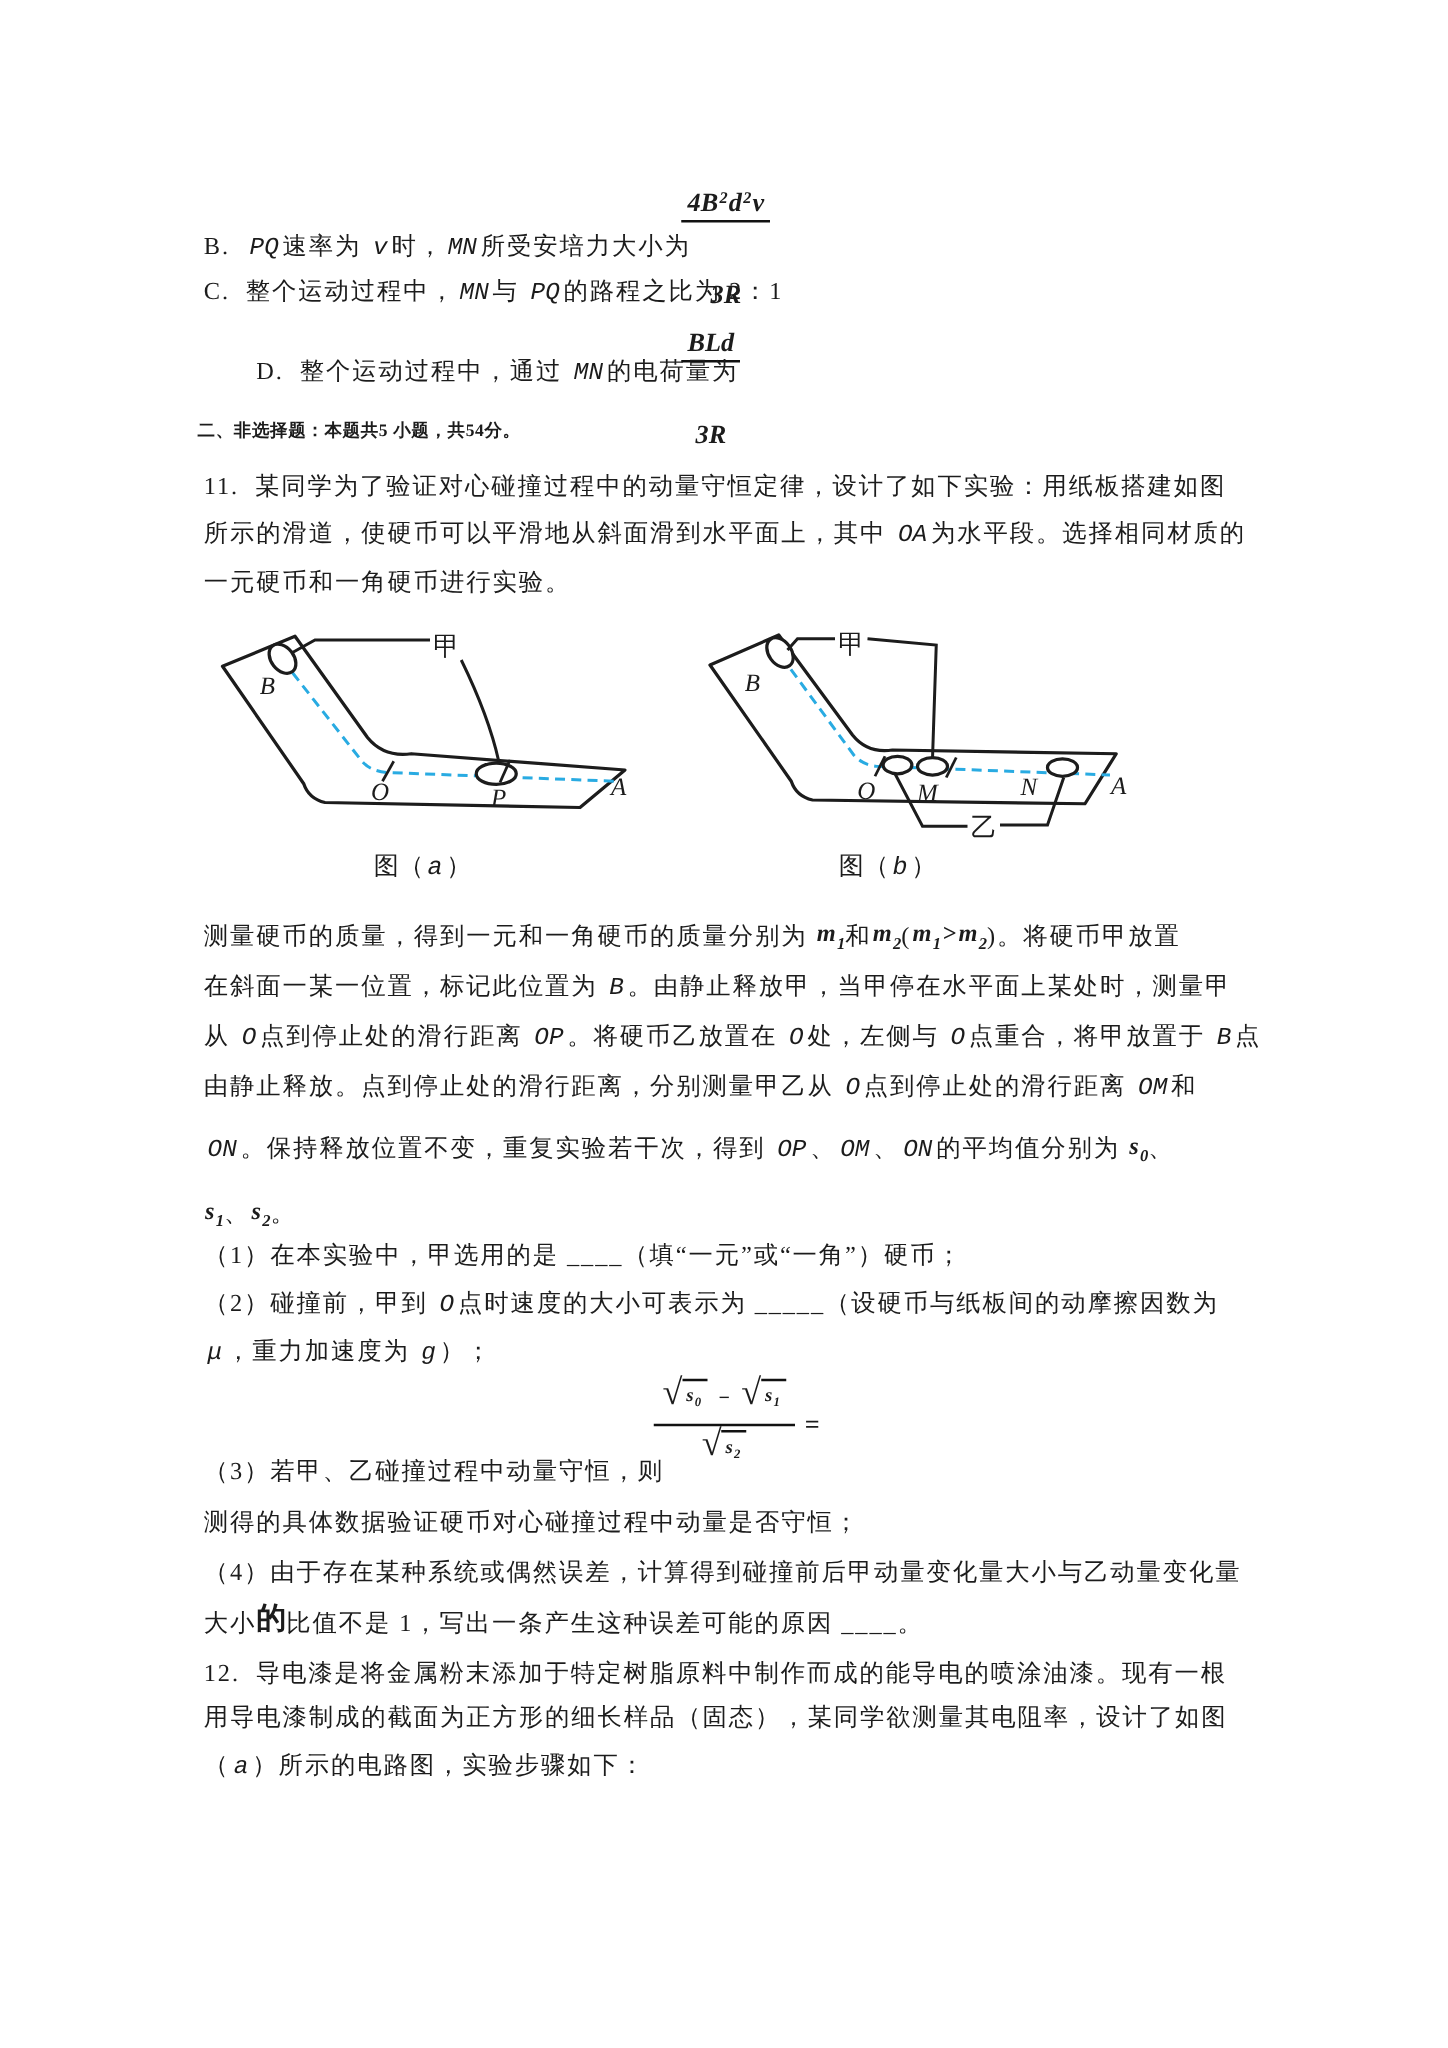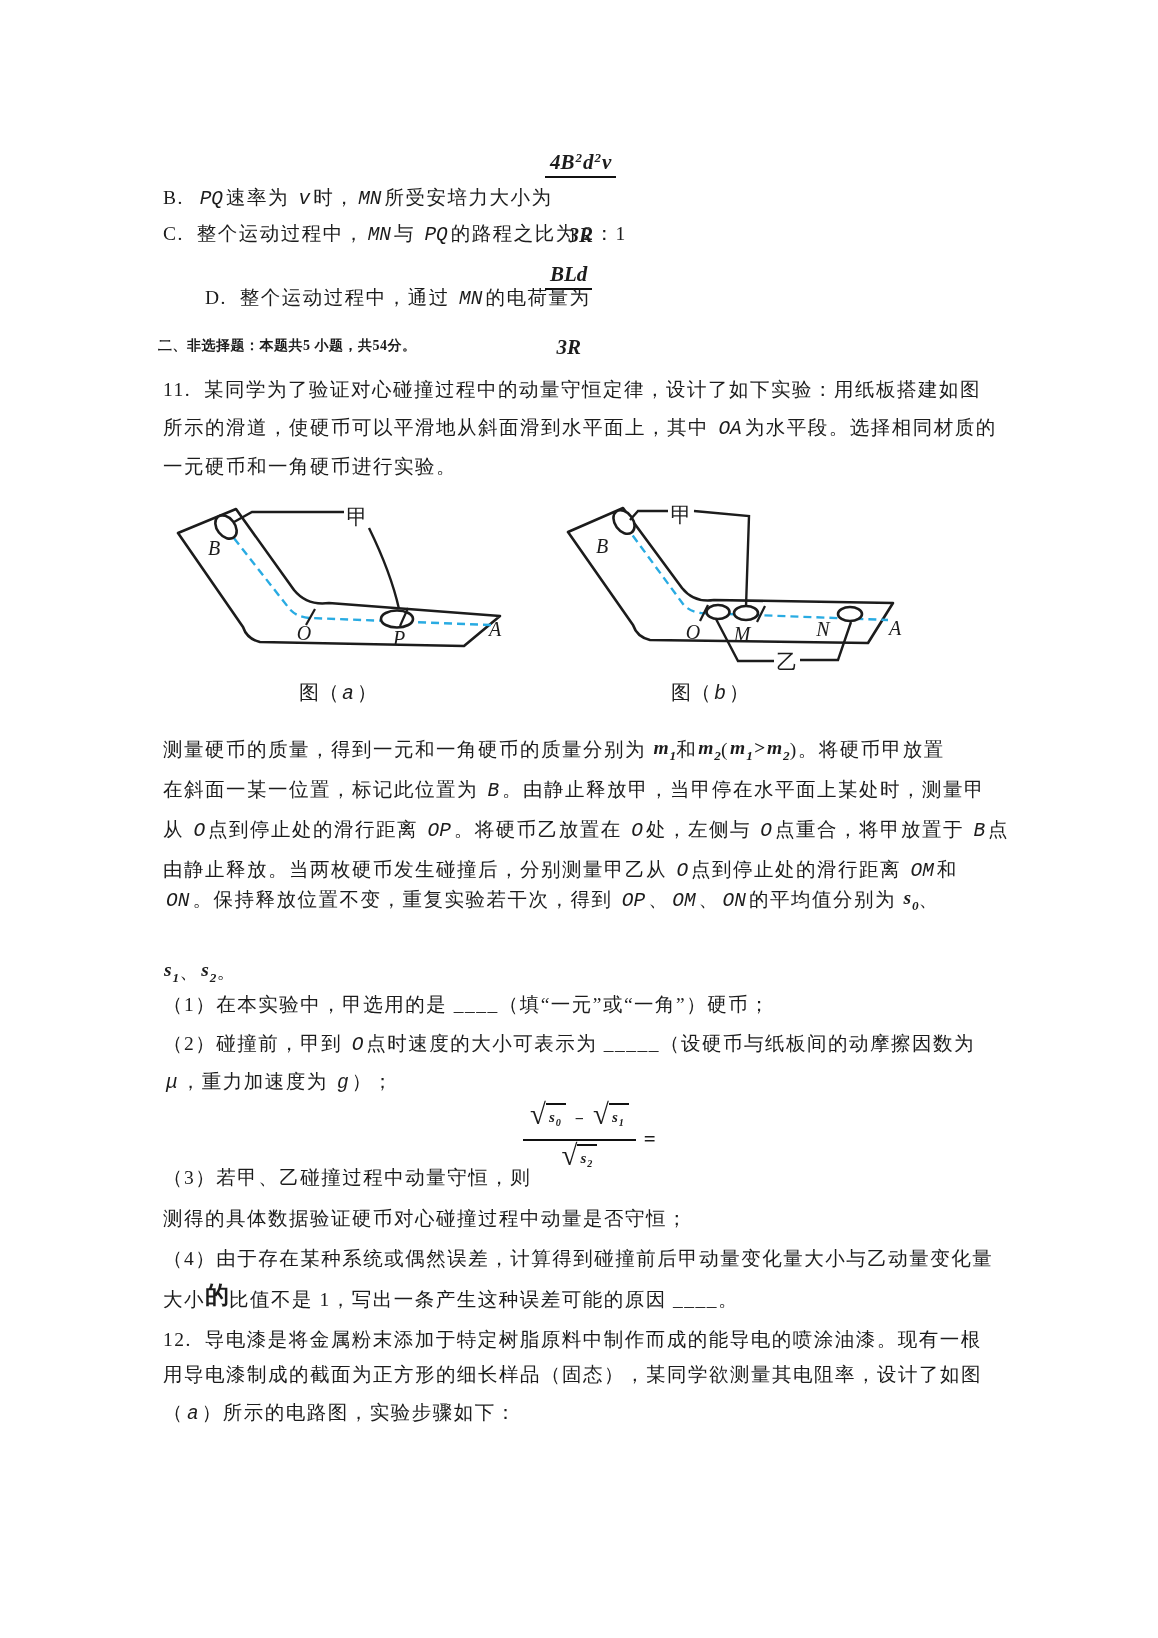--- a/index.html
+++ b/index.html
@@ -114,22 +114,22 @@
     <text class="figlabel" x="285" y="158" text-anchor="middle">N</text>
     <text class="figlabel" x="357" y="157" text-anchor="middle">A</text>
   </svg>
 
   <div class="caption" style="left:283px;top:679px;"><span class="seg-t">图（</span><span class="seg-i">a</span><span class="seg-t">）</span></div>
   <div class="caption" style="left:655px;top:679px;"><span class="seg-t">图（</span><span class="seg-i">b</span><span class="seg-t">）</span></div>
 
   <div class="ln" style="left:163px;top:736px;"><span class="seg-t">测量硬币的质量，得到一元和一角硬币的质量分别为 </span><span class="seg-bi">m</span><sub class="seg-sub">1</sub><span class="seg-t">和</span><span class="seg-bi">m</span><sub class="seg-sub">2</sub><span class="seg-t">(</span><span class="seg-bi">m</span><sub class="seg-sub">1</sub><span class="seg-bi">&gt;</span><span class="seg-bi">m</span><sub class="seg-sub">2</sub><span class="seg-t">)。将硬币甲放置</span></div>
   <div class="ln" style="left:163px;top:818px;"><span class="seg-t">从 </span><span class="seg-i">O</span><span class="seg-t">点到停止处的滑行距离 </span><span class="seg-i">OP</span><span class="seg-t">。将硬币乙放置在 </span><span class="seg-i">O</span><span class="seg-t">处，左侧与 </span><span class="seg-i">O</span><span class="seg-t">点重合，将甲放置于 </span><span class="seg-i">B</span><span class="seg-t">点</span></div>
   <div class="ln" style="left:163px;top:778px;"><span class="seg-t">在斜面一某一位置，标记此位置为 </span><span class="seg-i">B</span><span class="seg-t">。由静止释放甲，当甲停在水平面上某处时，测量甲</span></div>
-  <div class="ln" style="left:163px;top:858px;"><span class="seg-t">由静止释放。当两枚硬币发生碰撞后，分别测量甲乙从 </span><span class="seg-i">O</span><span class="seg-t">点到停止处的滑行距离 </span><span class="seg-i">OM</span><span class="seg-t">和</span></div>
-  <div class="ln" style="left:163px;top:886px;"><span class="seg-i">ON</span><span class="seg-t">。保持释放位置不变，重复实验若干次，得到 </span><span class="seg-i">OP</span><span class="seg-t">、</span><span class="seg-i">OM</span><span class="seg-t">、</span><span class="seg-i">ON</span><span class="seg-t">的平均值分别为 </span><span class="seg-bi">s</span><sub class="seg-sub">0</sub><span class="seg-t">、</span></div>
+  <div class="ln" style="left:163px;top:858px;"><span class="seg-t">由静止释放。点到停止处的滑行距离，分别测量甲乙从 </span><span class="seg-i">O</span><span class="seg-t">点到停止处的滑行距离 </span><span class="seg-i">OM</span><span class="seg-t">和</span></div>
+  <div class="ln" style="left:163px;top:906px;"><span class="seg-i">ON</span><span class="seg-t">。保持释放位置不变，重复实验若干次，得到 </span><span class="seg-i">OP</span><span class="seg-t">、</span><span class="seg-i">OM</span><span class="seg-t">、</span><span class="seg-i">ON</span><span class="seg-t">的平均值分别为 </span><span class="seg-bi">s</span><sub class="seg-sub">0</sub><span class="seg-t">、</span></div>
   <div class="ln" style="left:163px;top:958px;"><span class="seg-bi">s</span><sub class="seg-sub">1</sub><span class="seg-t">、</span><span class="seg-bi">s</span><sub class="seg-sub">2</sub><span class="seg-t">。</span></div>
 
   <div class="ln" style="left:163px;top:993px;"><span class="seg-t">（1）在本实验中，甲选用的是 ____（填“一元”或“一角”）硬币；</span></div>
   <div class="ln" style="left:163px;top:1032px;"><span class="seg-t">（2）碰撞前，甲到 </span><span class="seg-i">O</span><span class="seg-t">点时速度的大小可表示为 _____（设硬币与纸板间的动摩擦因数为</span></div>
   <div class="ln" style="left:163px;top:1070px;"><span class="seg-i">μ</span><span class="seg-t">，重力加速度为 </span><span class="seg-i">g</span><span class="seg-t">）；</span></div>
 
   <div class="formula3" style="left:523px;top:1103px;">
     <span class="frac2">
       <span class="f2num">
         <span class="sqrt">

